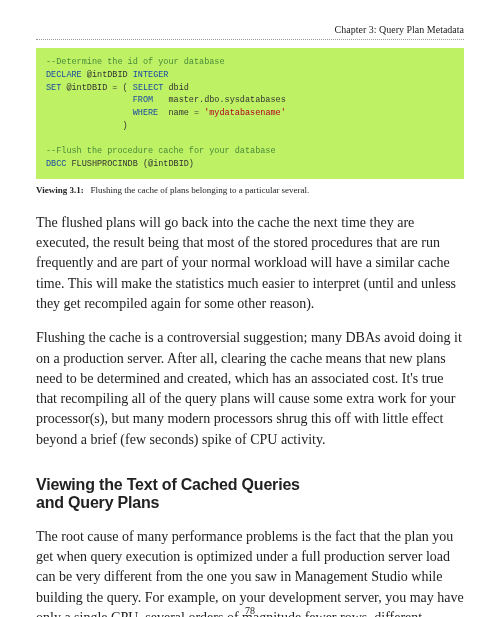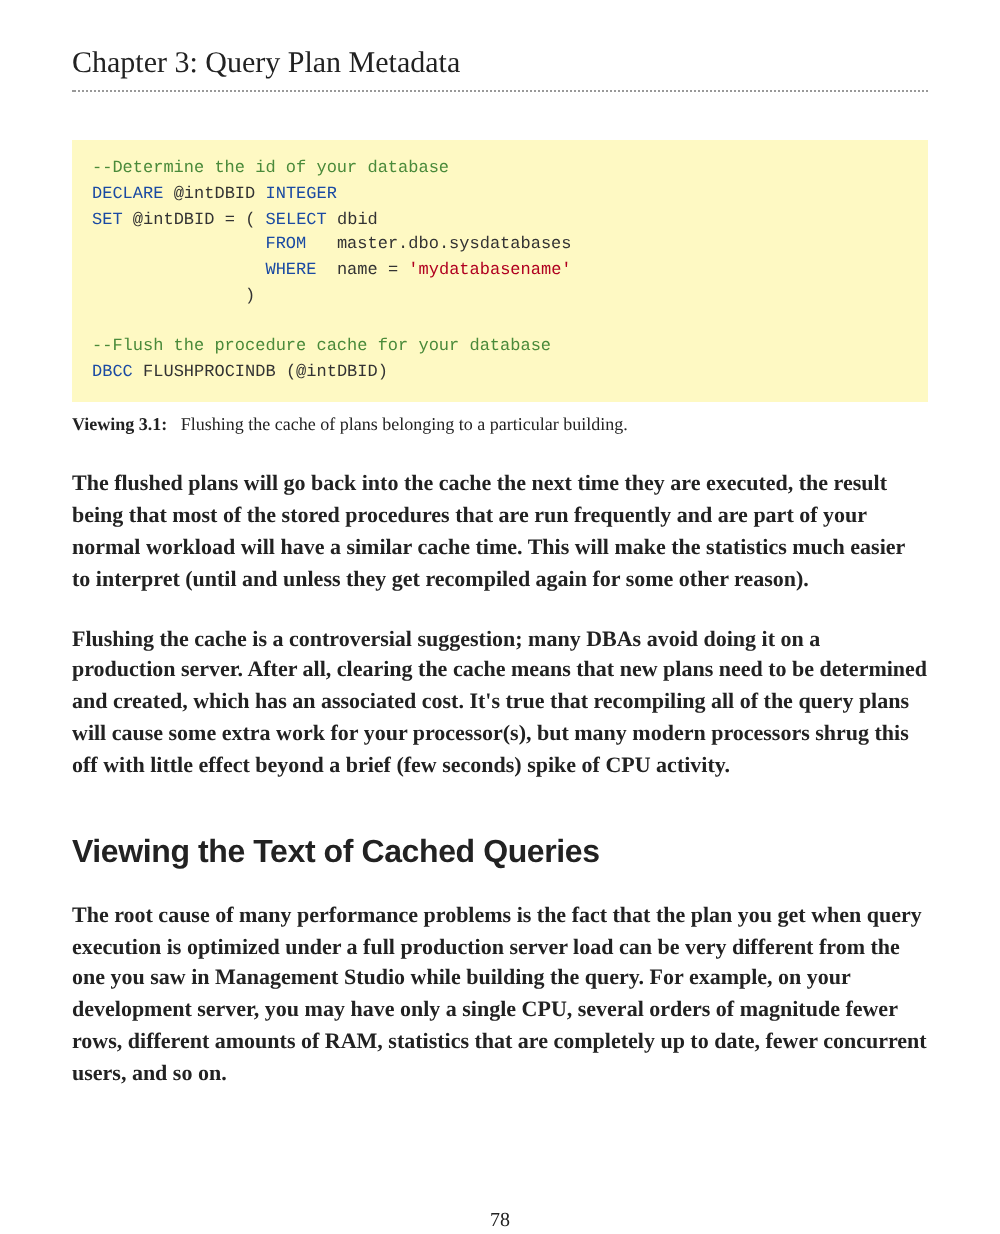--- a/index.html
+++ b/index.html
@@ -6,51 +6,51 @@
     body {
       width: 500px;
       height: 617px;
       background: #fff;
       font-family: Georgia, 'Times New Roman', serif;
       padding: 24px 36px 20px 36px;
       color: #222;
       position: relative;
     }
     .chapter-line {
-      font-size: 15px;
+      font-size: 10px;
       padding-bottom: 4px;
       border-bottom: 1px dotted #999;
-      margin-bottom: 24px;
+      margin-bottom: 8px;
+      text-align: right;
     }
     .code-block {
-      background: #fef9c3;
+      background: #bef264;
       font-family: 'Courier New', Courier, monospace;
       font-size: 8.5px;
       line-height: 1.5;
       padding: 8px 10px;
       white-space: pre;
       color: #333;
     }
     .code-block .comment { color: #4a8a3a; }
     .code-block .keyword { color: #1a4aa3; font-weight: normal; }
     .code-block .string  { color: #b00020; }
     .code-block .var     { color: #333; }
     .code-block .obj     { color: #333; }
     .listing-caption {
       font-size: 9px;
       margin-top: 6px;
       margin-bottom: 18px;
     }
     .listing-caption .label { font-weight: bold; }
     p.body {
-      font-size: 11px;
+      font-size: 14px;
       line-height: 1.45;
       margin-bottom: 14px;
       text-align: left;
-      font-weight: bold;
     }
     h2.section {
       font-family: 'Arial Narrow', 'Helvetica Neue', Arial, sans-serif;
       font-stretch: condensed;
       font-weight: 700;
       font-size: 16px;
       line-height: 1.15;
       margin-top: 26px;
       margin-bottom: 14px;
       letter-spacing: -0.2px;
@@ -74,25 +74,26 @@
 <span class="keyword">SET</span> <span class="var">@intDBID</span> <span>=</span> <span>(</span> <span class="keyword">SELECT</span> <span>dbid</span>
                  <span class="keyword">FROM</span>   <span class="obj">master.dbo.sysdatabases</span>
                  <span class="keyword">WHERE</span>  <span>name</span> <span>=</span> <span class="string">'mydatabasename'</span>
                <span>)</span>
 
 <span class="comment">--Flush the procedure cache for your database</span>
 <span class="keyword">DBCC</span> <span>FLUSHPROCINDB</span> <span>(</span><span class="var">@intDBID</span><span>)</span></div>
 
 <div class="listing-caption">
   <span class="label">Viewing 3.1:</span>
-  &nbsp;&nbsp;<span>Flushing the cache of plans belonging to a particular building.</span>
+  &nbsp;&nbsp;<span>Flushing the cache of plans belonging to a particular several.</span>
 </div>
 
 <p class="body">The flushed plans will go back into the cache the next time they are executed, the result being that most of the stored procedures that are run frequently and are part of your normal workload will have a similar cache time. This will make the statistics much easier to interpret (until and unless they get recompiled again for some other reason).</p>
 <p class="body">Flushing the cache is a controversial suggestion; many DBAs avoid doing it on a production server. After all, clearing the cache means that new plans need to be determined and created, which has an associated cost. It's true that recompiling all of the query plans will cause some extra work for your processor(s), but many modern processors shrug this off with little effect beyond a brief (few seconds) spike of CPU activity.</p>
 
 <h2 class="section">
   <span>Viewing the Text of Cached Queries</span><br>
+  <span>and Query Plans</span>
 </h2>
 
 <p class="body">The root cause of many performance problems is the fact that the plan you get when query execution is optimized under a full production server load can be very different from the one you saw in Management Studio while building the query. For example, on your development server, you may have only a single CPU, several orders of magnitude fewer rows, different amounts of RAM, statistics that are completely up to date, fewer concurrent users, and so on.</p>
 
 <div class="page-number">78</div>
 
 </body></html>

